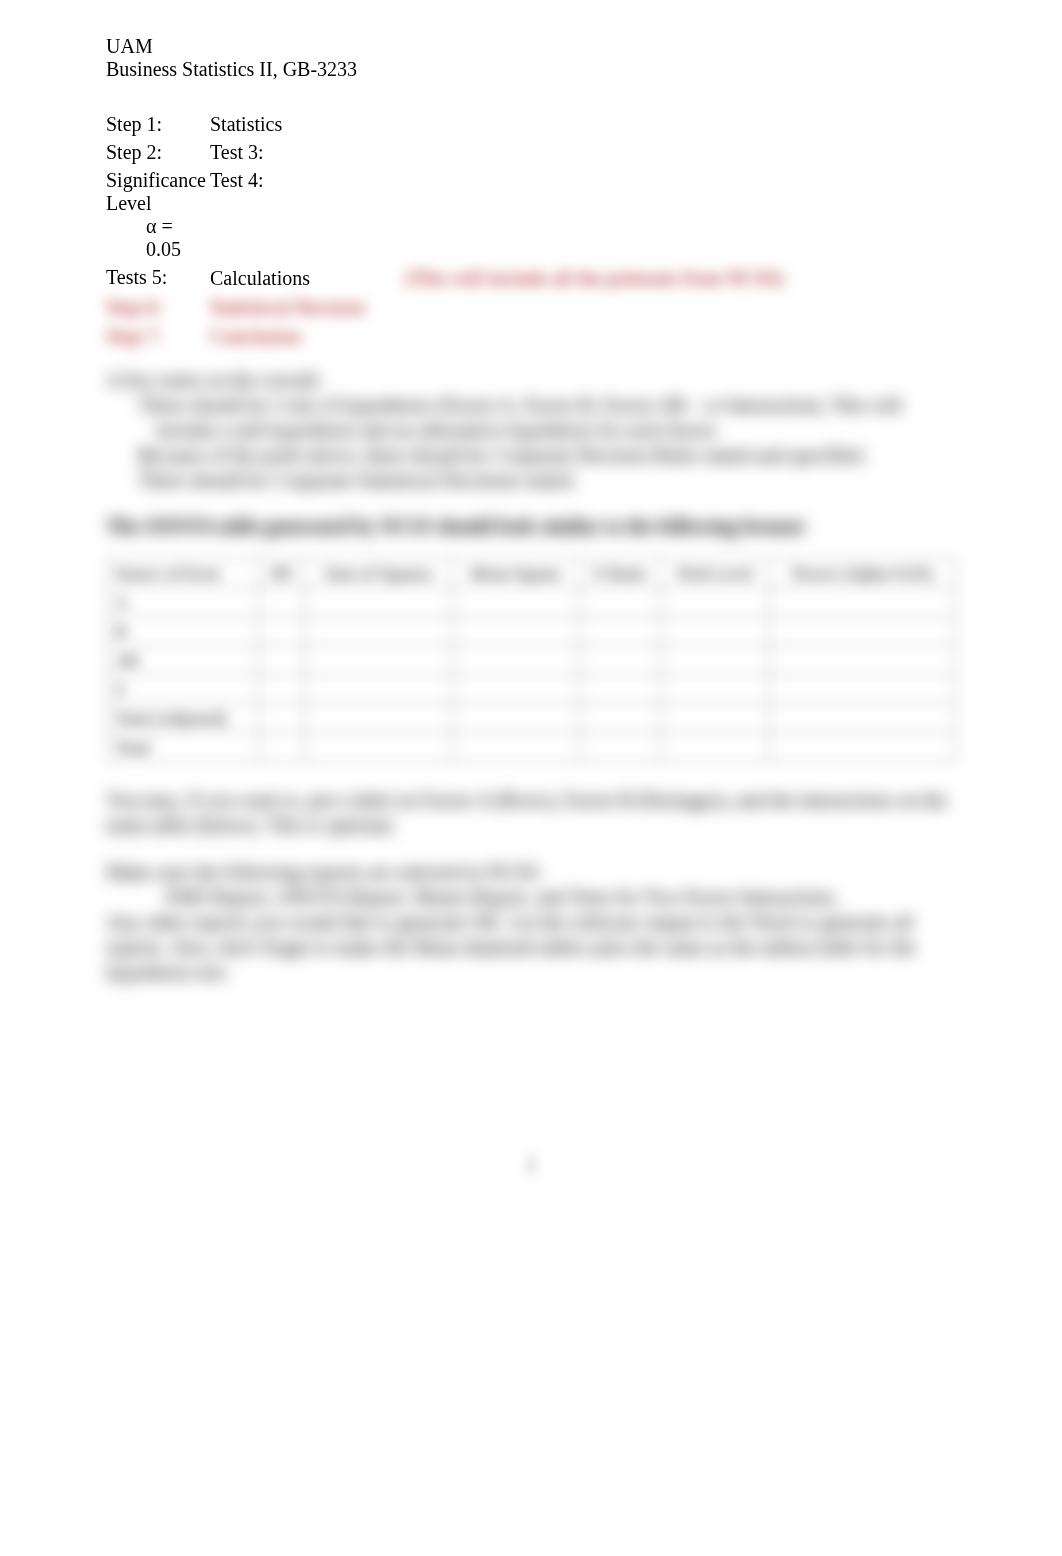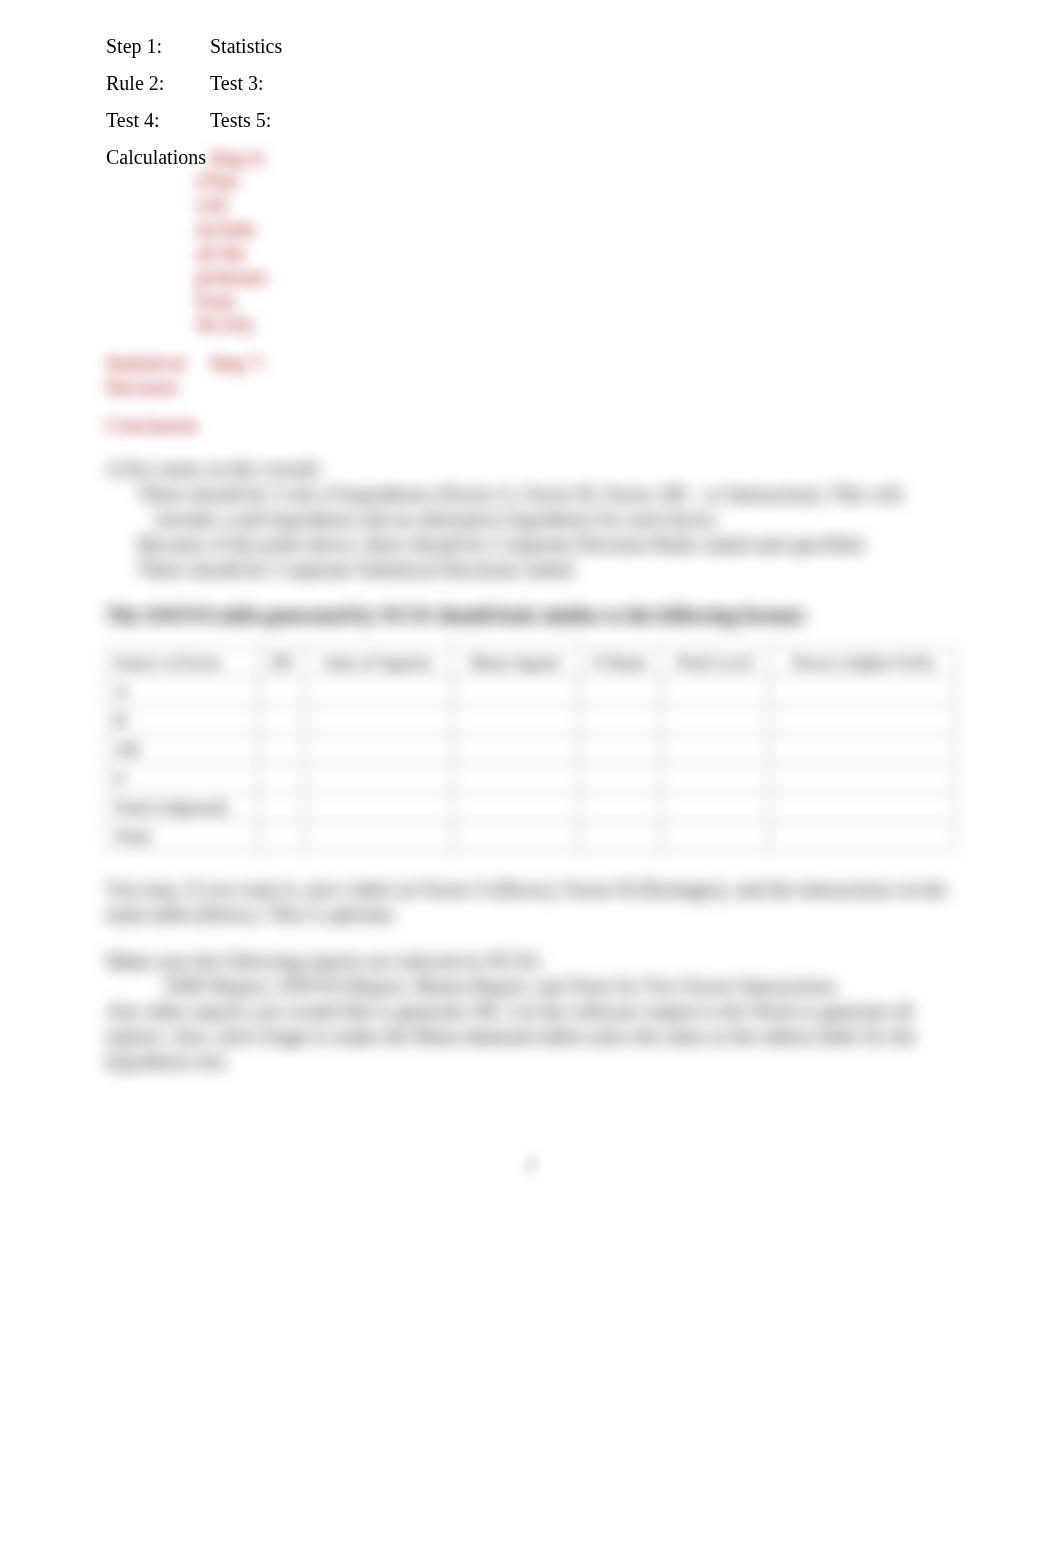--- a/index.html
+++ b/index.html
@@ -23,21 +23,21 @@
     margin-bottom: 32px;
   }
   .intro {
     font-size: 20px;
     line-height: 1.2;
     margin-bottom: 20px;
   }
   .steps {
     display: grid;
     grid-template-columns: 104px auto;
-    row-gap: 14px;
+    row-gap: 5px;
     font-size: 20px;
     line-height: 1.15;
     margin-bottom: 20px;
   }
   .step-label { white-space: nowrap; }
   .step-val { }
   .step-sub {
     display: block;
     margin-left: 40px;
   }
@@ -113,29 +113,37 @@
     font-size: 20px;
     color: #666;
   }
 
 </style>
 </head>
 <body>
 
 <div class="page">
 
+  <div class="header">
+    <div>UAM</div>
+    <div>Business Statistics II, GB-3233</div>
+  </div>
 
 
   <div class="steps">
     <div class="step-label">Step 1:</div>
     <div class="step-val">Statistics</div>
 
-    <div class="step-label">Rule 2:</div>
+    <div class="step-label">Step 2:</div>
 
     <div class="step-label">Test 3:</div>
+    <div class="step-val">
+      <span>Significance Level</span>
+      <span class="step-sub">α  =  0.05</span>
+    </div>
 
     <div class="step-label">Test 4:</div>
 
     <div class="step-label">Tests 5:</div>
     <div class="step-val">
       <span>Calculations</span>
       <span class="step-note blur-line">(This will include all the printouts from NCSS)</span>
     </div>
 
     <div class="step-label blur-line">Step 6:</div>

